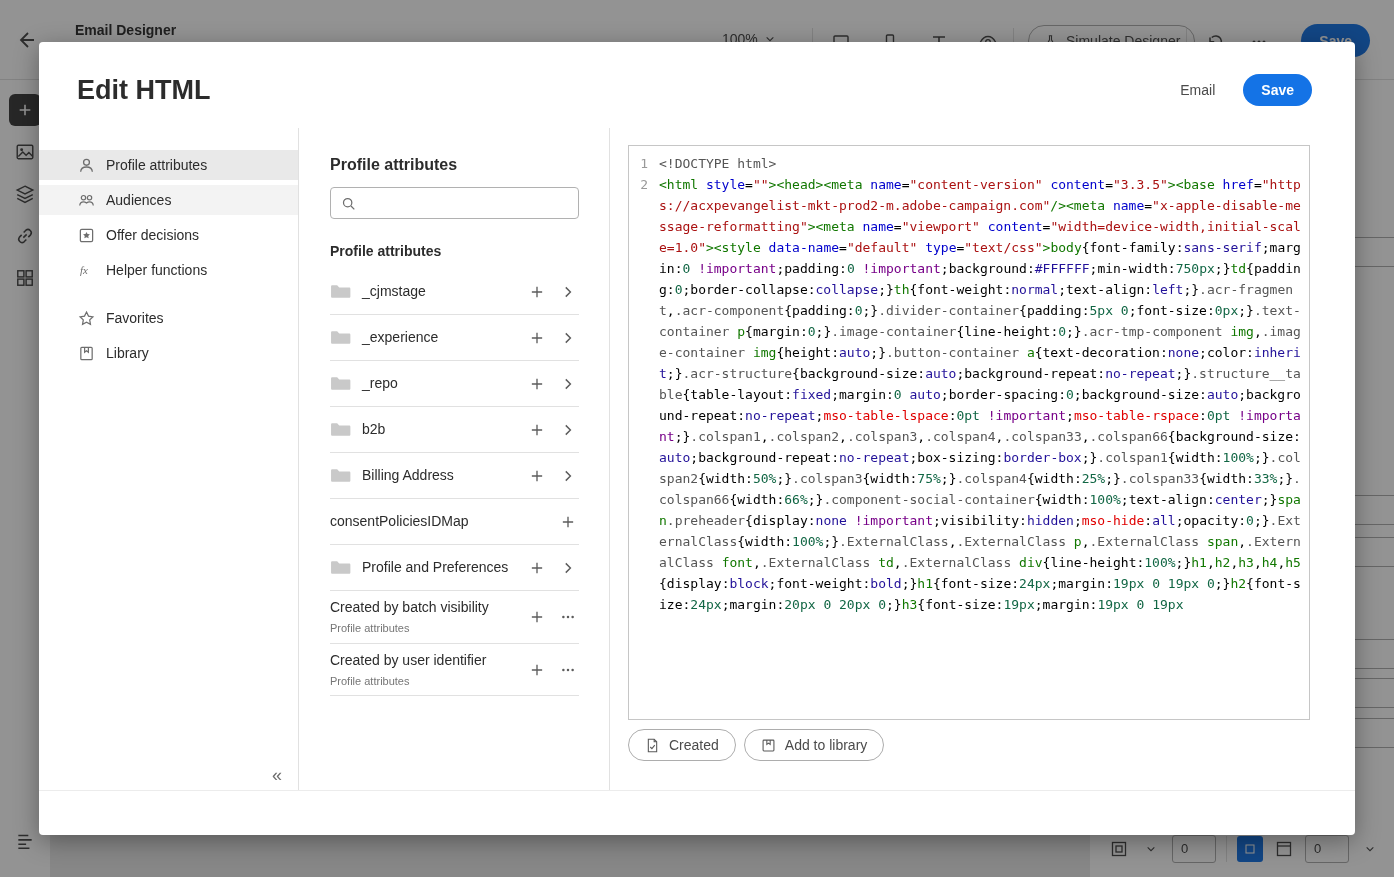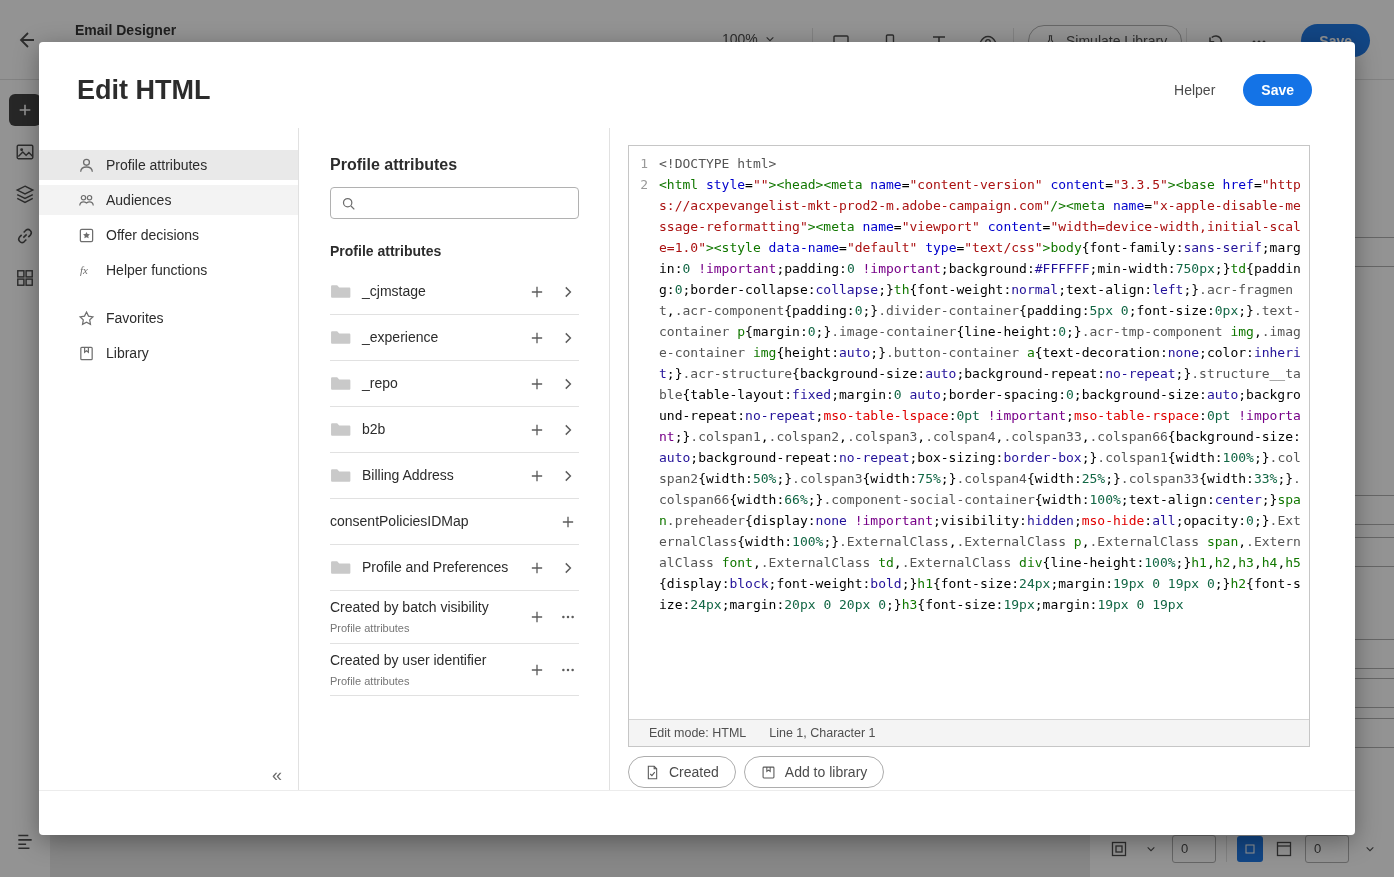--- a/index.html
+++ b/index.html
@@ -127,21 +127,21 @@
         <path d="M1.5 9c2-3.8 4.6-5.5 7.5-5.5S14.5 5.2 16.5 9c-2 3.8-4.6 5.5-7.5 5.5S3.5 12.8 1.5 9z" fill="none" stroke="currentColor" stroke-width="1.3"></path>
         <circle cx="9" cy="9" r="2.3" fill="none" stroke="currentColor" stroke-width="1.3"></circle>
       </svg>
   </span>
   <span class="tb-sep" style="left:1013px"></span>
 
   <button class="sim-btn">
     <svg width="15" height="15" viewBox="0 0 18 18">
         <path d="M7 2h4M7.8 2v5l-4 7.2a1.5 1.5 0 0 0 1.3 2.3h7.8a1.5 1.5 0 0 0 1.3-2.3L10.2 7V2" fill="none" stroke="currentColor" stroke-width="1.3"></path>
       </svg>
-    <span>Simulate Library</span>
+    <span>Simulate Designer</span>
   </button>
   <span class="tb-sep" style="left:1186px"></span>
 
   <span class="tb-icon" style="left:1200px">
     <svg width="18" height="18" viewBox="0 0 18 18">
         <path d="M4 4.5v4.2h4.2" fill="none" stroke="currentColor" stroke-width="1.5"></path>
         <path d="M4.3 8.7a5.5 5.5 0 1 0 1.5-4.1" fill="none" stroke="currentColor" stroke-width="1.5"></path>
       </svg>
   </span>
   <span class="tb-icon" style="left:1244px">
@@ -234,21 +234,21 @@
         <path d="M4 6.5l5 5 5-5" fill="none" stroke="currentColor" stroke-width="1.6"></path>
       </svg>
   </span>
 </div>
 
 <div class="overlay"></div>
 
 <section class="modal">
   <div class="modal-header">
     <h1>Edit HTML</h1>
-    <button class="cancel-btn">Helper</button>
+    <button class="cancel-btn">Email</button>
     <button class="save-btn">Save</button>
   </div>
 
   <div class="modal-body">
 
     <div class="nav-col">
       <div>
           <div class="nav-item selected">
             <span class="nav-icn">
               <svg viewBox="0 0 18 18">
@@ -513,24 +513,20 @@
         <div class="code-area">
             <div class="code-line">
               <div class="gutter">1</div>
               <div class="line-text"><span style="color: rgb(85, 85, 85);">&lt;!DOCTYPE html&gt;</span></div>
             </div>
             <div class="code-line">
               <div class="gutter">2</div>
               <div class="line-text"><span style="color: rgb(17, 119, 0);">&lt;html</span><span style="color: rgb(0, 0, 0);"> </span><span style="color: rgb(0, 0, 204);">style</span><span style="color: rgb(0, 0, 0);">=</span><span style="color: rgb(170, 17, 17);">""</span><span style="color: rgb(17, 119, 0);">&gt;</span><span style="color: rgb(17, 119, 0);">&lt;head</span><span style="color: rgb(17, 119, 0);">&gt;</span><span style="color: rgb(17, 119, 0);">&lt;meta</span><span style="color: rgb(0, 0, 0);"> </span><span style="color: rgb(0, 0, 204);">name</span><span style="color: rgb(0, 0, 0);">=</span><span style="color: rgb(170, 17, 17);">"content-version"</span><span style="color: rgb(0, 0, 0);"> </span><span style="color: rgb(0, 0, 204);">content</span><span style="color: rgb(0, 0, 0);">=</span><span style="color: rgb(170, 17, 17);">"3.3.5"</span><span style="color: rgb(17, 119, 0);">&gt;</span><span style="color: rgb(17, 119, 0);">&lt;base</span><span style="color: rgb(0, 0, 0);"> </span><span style="color: rgb(0, 0, 204);">href</span><span style="color: rgb(0, 0, 0);">=</span><span style="color: rgb(170, 17, 17);">"https://acxpevangelist-mkt-prod2-m.adobe-campaign.com"</span><span style="color: rgb(17, 119, 0);">/&gt;</span><span style="color: rgb(17, 119, 0);">&lt;meta</span><span style="color: rgb(0, 0, 0);"> </span><span style="color: rgb(0, 0, 204);">name</span><span style="color: rgb(0, 0, 0);">=</span><span style="color: rgb(170, 17, 17);">"x-apple-disable-message-reformatting"</span><span style="color: rgb(17, 119, 0);">&gt;</span><span style="color: rgb(17, 119, 0);">&lt;meta</span><span style="color: rgb(0, 0, 0);"> </span><span style="color: rgb(0, 0, 204);">name</span><span style="color: rgb(0, 0, 0);">=</span><span style="color: rgb(170, 17, 17);">"viewport"</span><span style="color: rgb(0, 0, 0);"> </span><span style="color: rgb(0, 0, 204);">content</span><span style="color: rgb(0, 0, 0);">=</span><span style="color: rgb(170, 17, 17);">"width=device-width,initial-scale=1.0"</span><span style="color: rgb(17, 119, 0);">&gt;</span><span style="color: rgb(17, 119, 0);">&lt;style</span><span style="color: rgb(0, 0, 0);"> </span><span style="color: rgb(0, 0, 204);">data-name</span><span style="color: rgb(0, 0, 0);">=</span><span style="color: rgb(170, 17, 17);">"default"</span><span style="color: rgb(0, 0, 0);"> </span><span style="color: rgb(0, 0, 204);">type</span><span style="color: rgb(0, 0, 0);">=</span><span style="color: rgb(170, 17, 17);">"text/css"</span><span style="color: rgb(17, 119, 0);">&gt;</span><span style="color: rgb(17, 119, 0);">body</span><span style="color: rgb(0, 0, 0);">{</span><span style="color: rgb(0, 0, 0);">font-family</span><span style="color: rgb(0, 0, 0);">:</span><span style="color: rgb(34, 17, 153);">sans-serif</span><span style="color: rgb(0, 0, 0);">;</span><span style="color: rgb(0, 0, 0);">margin</span><span style="color: rgb(0, 0, 0);">:</span><span style="color: rgb(17, 102, 68);">0</span><span style="color: rgb(0, 0, 0);"> </span><span style="color: rgb(119, 0, 136);">!important</span><span style="color: rgb(0, 0, 0);">;</span><span style="color: rgb(0, 0, 0);">padding</span><span style="color: rgb(0, 0, 0);">:</span><span style="color: rgb(17, 102, 68);">0</span><span style="color: rgb(0, 0, 0);"> </span><span style="color: rgb(119, 0, 136);">!important</span><span style="color: rgb(0, 0, 0);">;</span><span style="color: rgb(0, 0, 0);">background</span><span style="color: rgb(0, 0, 0);">:</span><span style="color: rgb(34, 17, 153);">#FFFFFF</span><span style="color: rgb(0, 0, 0);">;</span><span style="color: rgb(0, 0, 0);">min-width</span><span style="color: rgb(0, 0, 0);">:</span><span style="color: rgb(17, 102, 68);">750px</span><span style="color: rgb(0, 0, 0);">;</span><span style="color: rgb(0, 0, 0);">}</span><span style="color: rgb(17, 119, 0);">td</span><span style="color: rgb(0, 0, 0);">{</span><span style="color: rgb(0, 0, 0);">padding</span><span style="color: rgb(0, 0, 0);">:</span><span style="color: rgb(17, 102, 68);">0</span><span style="color: rgb(0, 0, 0);">;</span><span style="color: rgb(0, 0, 0);">border-collapse</span><span style="color: rgb(0, 0, 0);">:</span><span style="color: rgb(34, 17, 153);">collapse</span><span style="color: rgb(0, 0, 0);">;</span><span style="color: rgb(0, 0, 0);">}</span><span style="color: rgb(17, 119, 0);">th</span><span style="color: rgb(0, 0, 0);">{</span><span style="color: rgb(0, 0, 0);">font-weight</span><span style="color: rgb(0, 0, 0);">:</span><span style="color: rgb(34, 17, 153);">normal</span><span style="color: rgb(0, 0, 0);">;</span><span style="color: rgb(0, 0, 0);">text-align</span><span style="color: rgb(0, 0, 0);">:</span><span style="color: rgb(34, 17, 153);">left</span><span style="color: rgb(0, 0, 0);">;</span><span style="color: rgb(0, 0, 0);">}</span><span style="color: rgb(85, 85, 85);">.acr-fragment</span><span style="color: rgb(0, 0, 0);">,</span><span style="color: rgb(85, 85, 85);">.acr-component</span><span style="color: rgb(0, 0, 0);">{</span><span style="color: rgb(0, 0, 0);">padding</span><span style="color: rgb(0, 0, 0);">:</span><span style="color: rgb(17, 102, 68);">0</span><span style="color: rgb(0, 0, 0);">;</span><span style="color: rgb(0, 0, 0);">}</span><span style="color: rgb(85, 85, 85);">.divider-container</span><span style="color: rgb(0, 0, 0);">{</span><span style="color: rgb(0, 0, 0);">padding</span><span style="color: rgb(0, 0, 0);">:</span><span style="color: rgb(17, 102, 68);">5px</span><span style="color: rgb(0, 0, 0);"> </span><span style="color: rgb(17, 102, 68);">0</span><span style="color: rgb(0, 0, 0);">;</span><span style="color: rgb(0, 0, 0);">font-size</span><span style="color: rgb(0, 0, 0);">:</span><span style="color: rgb(17, 102, 68);">0px</span><span style="color: rgb(0, 0, 0);">;</span><span style="color: rgb(0, 0, 0);">}</span><span style="color: rgb(85, 85, 85);">.text-container</span><span style="color: rgb(0, 0, 0);"> </span><span style="color: rgb(17, 119, 0);">p</span><span style="color: rgb(0, 0, 0);">{</span><span style="color: rgb(0, 0, 0);">margin</span><span style="color: rgb(0, 0, 0);">:</span><span style="color: rgb(17, 102, 68);">0</span><span style="color: rgb(0, 0, 0);">;</span><span style="color: rgb(0, 0, 0);">}</span><span style="color: rgb(85, 85, 85);">.image-container</span><span style="color: rgb(0, 0, 0);">{</span><span style="color: rgb(0, 0, 0);">line-height</span><span style="color: rgb(0, 0, 0);">:</span><span style="color: rgb(17, 102, 68);">0</span><span style="color: rgb(0, 0, 0);">;</span><span style="color: rgb(0, 0, 0);">}</span><span style="color: rgb(85, 85, 85);">.acr-tmp-component</span><span style="color: rgb(0, 0, 0);"> </span><span style="color: rgb(17, 119, 0);">img</span><span style="color: rgb(0, 0, 0);">,</span><span style="color: rgb(85, 85, 85);">.image-container</span><span style="color: rgb(0, 0, 0);"> </span><span style="color: rgb(17, 119, 0);">img</span><span style="color: rgb(0, 0, 0);">{</span><span style="color: rgb(0, 0, 0);">height</span><span style="color: rgb(0, 0, 0);">:</span><span style="color: rgb(34, 17, 153);">auto</span><span style="color: rgb(0, 0, 0);">;</span><span style="color: rgb(0, 0, 0);">}</span><span style="color: rgb(85, 85, 85);">.button-container</span><span style="color: rgb(0, 0, 0);"> </span><span style="color: rgb(17, 119, 0);">a</span><span style="color: rgb(0, 0, 0);">{</span><span style="color: rgb(0, 0, 0);">text-decoration</span><span style="color: rgb(0, 0, 0);">:</span><span style="color: rgb(34, 17, 153);">none</span><span style="color: rgb(0, 0, 0);">;</span><span style="color: rgb(0, 0, 0);">color</span><span style="color: rgb(0, 0, 0);">:</span><span style="color: rgb(34, 17, 153);">inherit</span><span style="color: rgb(0, 0, 0);">;</span><span style="color: rgb(0, 0, 0);">}</span><span style="color: rgb(85, 85, 85);">.acr-structure</span><span style="color: rgb(0, 0, 0);">{</span><span style="color: rgb(0, 0, 0);">background-size</span><span style="color: rgb(0, 0, 0);">:</span><span style="color: rgb(34, 17, 153);">auto</span><span style="color: rgb(0, 0, 0);">;</span><span style="color: rgb(0, 0, 0);">background-repeat</span><span style="color: rgb(0, 0, 0);">:</span><span style="color: rgb(34, 17, 153);">no-repeat</span><span style="color: rgb(0, 0, 0);">;</span><span style="color: rgb(0, 0, 0);">}</span><span style="color: rgb(85, 85, 85);">.structure__table</span><span style="color: rgb(0, 0, 0);">{</span><span style="color: rgb(0, 0, 0);">table-layout</span><span style="color: rgb(0, 0, 0);">:</span><span style="color: rgb(34, 17, 153);">fixed</span><span style="color: rgb(0, 0, 0);">;</span><span style="color: rgb(0, 0, 0);">margin</span><span style="color: rgb(0, 0, 0);">:</span><span style="color: rgb(17, 102, 68);">0</span><span style="color: rgb(0, 0, 0);"> </span><span style="color: rgb(34, 17, 153);">auto</span><span style="color: rgb(0, 0, 0);">;</span><span style="color: rgb(0, 0, 0);">border-spacing</span><span style="color: rgb(0, 0, 0);">:</span><span style="color: rgb(17, 102, 68);">0</span><span style="color: rgb(0, 0, 0);">;</span><span style="color: rgb(0, 0, 0);">background-size</span><span style="color: rgb(0, 0, 0);">:</span><span style="color: rgb(34, 17, 153);">auto</span><span style="color: rgb(0, 0, 0);">;</span><span style="color: rgb(0, 0, 0);">background-repeat</span><span style="color: rgb(0, 0, 0);">:</span><span style="color: rgb(34, 17, 153);">no-repeat</span><span style="color: rgb(0, 0, 0);">;</span><span style="color: rgb(224, 0, 0);">mso-table-lspace</span><span style="color: rgb(0, 0, 0);">:</span><span style="color: rgb(17, 102, 68);">0pt</span><span style="color: rgb(0, 0, 0);"> </span><span style="color: rgb(119, 0, 136);">!important</span><span style="color: rgb(0, 0, 0);">;</span><span style="color: rgb(224, 0, 0);">mso-table-rspace</span><span style="color: rgb(0, 0, 0);">:</span><span style="color: rgb(17, 102, 68);">0pt</span><span style="color: rgb(0, 0, 0);"> </span><span style="color: rgb(119, 0, 136);">!important</span><span style="color: rgb(0, 0, 0);">;</span><span style="color: rgb(0, 0, 0);">}</span><span style="color: rgb(85, 85, 85);">.colspan1</span><span style="color: rgb(0, 0, 0);">,</span><span style="color: rgb(85, 85, 85);">.colspan2</span><span style="color: rgb(0, 0, 0);">,</span><span style="color: rgb(85, 85, 85);">.colspan3</span><span style="color: rgb(0, 0, 0);">,</span><span style="color: rgb(85, 85, 85);">.colspan4</span><span style="color: rgb(0, 0, 0);">,</span><span style="color: rgb(85, 85, 85);">.colspan33</span><span style="color: rgb(0, 0, 0);">,</span><span style="color: rgb(85, 85, 85);">.colspan66</span><span style="color: rgb(0, 0, 0);">{</span><span style="color: rgb(0, 0, 0);">background-size</span><span style="color: rgb(0, 0, 0);">:</span><span style="color: rgb(34, 17, 153);">auto</span><span style="color: rgb(0, 0, 0);">;</span><span style="color: rgb(0, 0, 0);">background-repeat</span><span style="color: rgb(0, 0, 0);">:</span><span style="color: rgb(34, 17, 153);">no-repeat</span><span style="color: rgb(0, 0, 0);">;</span><span style="color: rgb(0, 0, 0);">box-sizing</span><span style="color: rgb(0, 0, 0);">:</span><span style="color: rgb(34, 17, 153);">border-box</span><span style="color: rgb(0, 0, 0);">;</span><span style="color: rgb(0, 0, 0);">}</span><span style="color: rgb(85, 85, 85);">.colspan1</span><span style="color: rgb(0, 0, 0);">{</span><span style="color: rgb(0, 0, 0);">width</span><span style="color: rgb(0, 0, 0);">:</span><span style="color: rgb(17, 102, 68);">100%</span><span style="color: rgb(0, 0, 0);">;</span><span style="color: rgb(0, 0, 0);">}</span><span style="color: rgb(85, 85, 85);">.colspan2</span><span style="color: rgb(0, 0, 0);">{</span><span style="color: rgb(0, 0, 0);">width</span><span style="color: rgb(0, 0, 0);">:</span><span style="color: rgb(17, 102, 68);">50%</span><span style="color: rgb(0, 0, 0);">;</span><span style="color: rgb(0, 0, 0);">}</span><span style="color: rgb(85, 85, 85);">.colspan3</span><span style="color: rgb(0, 0, 0);">{</span><span style="color: rgb(0, 0, 0);">width</span><span style="color: rgb(0, 0, 0);">:</span><span style="color: rgb(17, 102, 68);">75%</span><span style="color: rgb(0, 0, 0);">;</span><span style="color: rgb(0, 0, 0);">}</span><span style="color: rgb(85, 85, 85);">.colspan4</span><span style="color: rgb(0, 0, 0);">{</span><span style="color: rgb(0, 0, 0);">width</span><span style="color: rgb(0, 0, 0);">:</span><span style="color: rgb(17, 102, 68);">25%</span><span style="color: rgb(0, 0, 0);">;</span><span style="color: rgb(0, 0, 0);">}</span><span style="color: rgb(85, 85, 85);">.colspan33</span><span style="color: rgb(0, 0, 0);">{</span><span style="color: rgb(0, 0, 0);">width</span><span style="color: rgb(0, 0, 0);">:</span><span style="color: rgb(17, 102, 68);">33%</span><span style="color: rgb(0, 0, 0);">;</span><span style="color: rgb(0, 0, 0);">}</span><span style="color: rgb(85, 85, 85);">.colspan66</span><span style="color: rgb(0, 0, 0);">{</span><span style="color: rgb(0, 0, 0);">width</span><span style="color: rgb(0, 0, 0);">:</span><span style="color: rgb(17, 102, 68);">66%</span><span style="color: rgb(0, 0, 0);">;</span><span style="color: rgb(0, 0, 0);">}</span><span style="color: rgb(85, 85, 85);">.component-social-container</span><span style="color: rgb(0, 0, 0);">{</span><span style="color: rgb(0, 0, 0);">width</span><span style="color: rgb(0, 0, 0);">:</span><span style="color: rgb(17, 102, 68);">100%</span><span style="color: rgb(0, 0, 0);">;</span><span style="color: rgb(0, 0, 0);">text-align</span><span style="color: rgb(0, 0, 0);">:</span><span style="color: rgb(34, 17, 153);">center</span><span style="color: rgb(0, 0, 0);">;</span><span style="color: rgb(0, 0, 0);">}</span><span style="color: rgb(17, 119, 0);">span</span><span style="color: rgb(85, 85, 85);">.preheader</span><span style="color: rgb(0, 0, 0);">{</span><span style="color: rgb(0, 0, 0);">display</span><span style="color: rgb(0, 0, 0);">:</span><span style="color: rgb(34, 17, 153);">none</span><span style="color: rgb(0, 0, 0);"> </span><span style="color: rgb(119, 0, 136);">!important</span><span style="color: rgb(0, 0, 0);">;</span><span style="color: rgb(0, 0, 0);">visibility</span><span style="color: rgb(0, 0, 0);">:</span><span style="color: rgb(34, 17, 153);">hidden</span><span style="color: rgb(0, 0, 0);">;</span><span style="color: rgb(224, 0, 0);">mso-hide</span><span style="color: rgb(0, 0, 0);">:</span><span style="color: rgb(34, 17, 153);">all</span><span style="color: rgb(0, 0, 0);">;</span><span style="color: rgb(0, 0, 0);">opacity</span><span style="color: rgb(0, 0, 0);">:</span><span style="color: rgb(17, 102, 68);">0</span><span style="color: rgb(0, 0, 0);">;</span><span style="color: rgb(0, 0, 0);">}</span><span style="color: rgb(85, 85, 85);">.ExternalClass</span><span style="color: rgb(0, 0, 0);">{</span><span style="color: rgb(0, 0, 0);">width</span><span style="color: rgb(0, 0, 0);">:</span><span style="color: rgb(17, 102, 68);">100%</span><span style="color: rgb(0, 0, 0);">;</span><span style="color: rgb(0, 0, 0);">}</span><span style="color: rgb(85, 85, 85);">.ExternalClass</span><span style="color: rgb(0, 0, 0);">,</span><span style="color: rgb(85, 85, 85);">.ExternalClass</span><span style="color: rgb(0, 0, 0);"> </span><span style="color: rgb(17, 119, 0);">p</span><span style="color: rgb(0, 0, 0);">,</span><span style="color: rgb(85, 85, 85);">.ExternalClass</span><span style="color: rgb(0, 0, 0);"> </span><span style="color: rgb(17, 119, 0);">span</span><span style="color: rgb(0, 0, 0);">,</span><span style="color: rgb(85, 85, 85);">.ExternalClass</span><span style="color: rgb(0, 0, 0);"> </span><span style="color: rgb(17, 119, 0);">font</span><span style="color: rgb(0, 0, 0);">,</span><span style="color: rgb(85, 85, 85);">.ExternalClass</span><span style="color: rgb(0, 0, 0);"> </span><span style="color: rgb(17, 119, 0);">td</span><span style="color: rgb(0, 0, 0);">,</span><span style="color: rgb(85, 85, 85);">.ExternalClass</span><span style="color: rgb(0, 0, 0);"> </span><span style="color: rgb(17, 119, 0);">div</span><span style="color: rgb(0, 0, 0);">{</span><span style="color: rgb(0, 0, 0);">line-height</span><span style="color: rgb(0, 0, 0);">:</span><span style="color: rgb(17, 102, 68);">100%</span><span style="color: rgb(0, 0, 0);">;</span><span style="color: rgb(0, 0, 0);">}</span><span style="color: rgb(17, 119, 0);">h1</span><span style="color: rgb(0, 0, 0);">,</span><span style="color: rgb(17, 119, 0);">h2</span><span style="color: rgb(0, 0, 0);">,</span><span style="color: rgb(17, 119, 0);">h3</span><span style="color: rgb(0, 0, 0);">,</span><span style="color: rgb(17, 119, 0);">h4</span><span style="color: rgb(0, 0, 0);">,</span><span style="color: rgb(17, 119, 0);">h5</span><span style="color: rgb(0, 0, 0);">{</span><span style="color: rgb(0, 0, 0);">display</span><span style="color: rgb(0, 0, 0);">:</span><span style="color: rgb(34, 17, 153);">block</span><span style="color: rgb(0, 0, 0);">;</span><span style="color: rgb(0, 0, 0);">font-weight</span><span style="color: rgb(0, 0, 0);">:</span><span style="color: rgb(34, 17, 153);">bold</span><span style="color: rgb(0, 0, 0);">;</span><span style="color: rgb(0, 0, 0);">}</span><span style="color: rgb(17, 119, 0);">h1</span><span style="color: rgb(0, 0, 0);">{</span><span style="color: rgb(0, 0, 0);">font-size</span><span style="color: rgb(0, 0, 0);">:</span><span style="color: rgb(17, 102, 68);">24px</span><span style="color: rgb(0, 0, 0);">;</span><span style="color: rgb(0, 0, 0);">margin</span><span style="color: rgb(0, 0, 0);">:</span><span style="color: rgb(17, 102, 68);">19px</span><span style="color: rgb(0, 0, 0);"> </span><span style="color: rgb(17, 102, 68);">0</span><span style="color: rgb(0, 0, 0);"> </span><span style="color: rgb(17, 102, 68);">19px</span><span style="color: rgb(0, 0, 0);"> </span><span style="color: rgb(17, 102, 68);">0</span><span style="color: rgb(0, 0, 0);">;</span><span style="color: rgb(0, 0, 0);">}</span><span style="color: rgb(17, 119, 0);">h2</span><span style="color: rgb(0, 0, 0);">{</span><span style="color: rgb(0, 0, 0);">font-size</span><span style="color: rgb(0, 0, 0);">:</span><span style="color: rgb(17, 102, 68);">24px</span><span style="color: rgb(0, 0, 0);">;</span><span style="color: rgb(0, 0, 0);">margin</span><span style="color: rgb(0, 0, 0);">:</span><span style="color: rgb(17, 102, 68);">20px</span><span style="color: rgb(0, 0, 0);"> </span><span style="color: rgb(17, 102, 68);">0</span><span style="color: rgb(0, 0, 0);"> </span><span style="color: rgb(17, 102, 68);">20px</span><span style="color: rgb(0, 0, 0);"> </span><span style="color: rgb(17, 102, 68);">0</span><span style="color: rgb(0, 0, 0);">;</span><span style="color: rgb(0, 0, 0);">}</span><span style="color: rgb(17, 119, 0);">h3</span><span style="color: rgb(0, 0, 0);">{</span><span style="color: rgb(0, 0, 0);">font-size</span><span style="color: rgb(0, 0, 0);">:</span><span style="color: rgb(17, 102, 68);">19px</span><span style="color: rgb(0, 0, 0);">;</span><span style="color: rgb(0, 0, 0);">margin</span><span style="color: rgb(0, 0, 0);">:</span><span style="color: rgb(17, 102, 68);">19px</span><span style="color: rgb(0, 0, 0);"> </span><span style="color: rgb(17, 102, 68);">0</span><span style="color: rgb(0, 0, 0);"> </span><span style="color: rgb(17, 102, 68);">19px</span></div>
             </div>
           </div>
-        <div class="statusbar">
-          <span>Edit mode: HTML</span>
-          <span class="status-pos">Line 1, Character 1</span>
-        </div>
       </div>
       <div class="editor-actions">
         <button class="action-btn">
           <svg viewBox="0 0 18 18">
               <path d="M4 1.5h7l3 3v12H4z" fill="none" stroke="currentColor" stroke-width="1.3"></path>
               <path d="M11 1.5v3h3" fill="none" stroke="currentColor" stroke-width="1.3"></path>
               <path d="M6.3 10.8l2 2 3.4-4.2" fill="none" stroke="currentColor" stroke-width="1.3"></path>
             </svg>
           <span>Created</span>
         </button>

